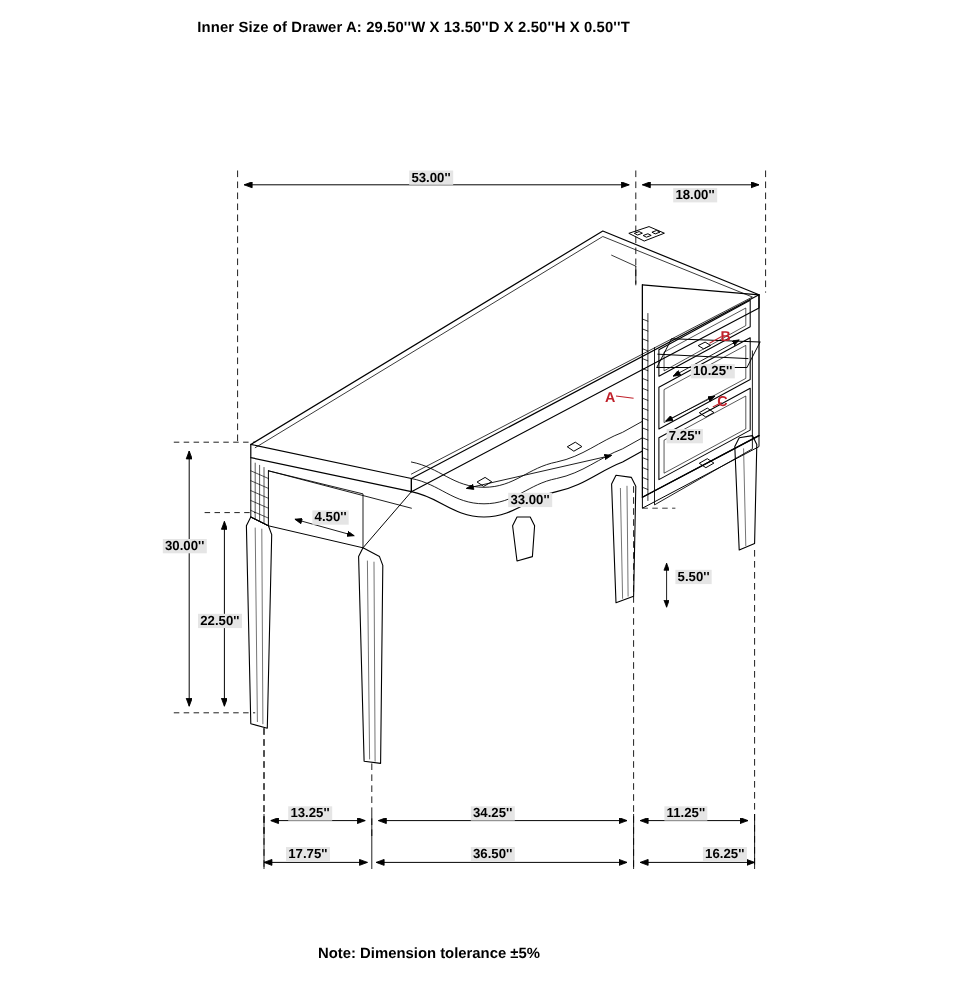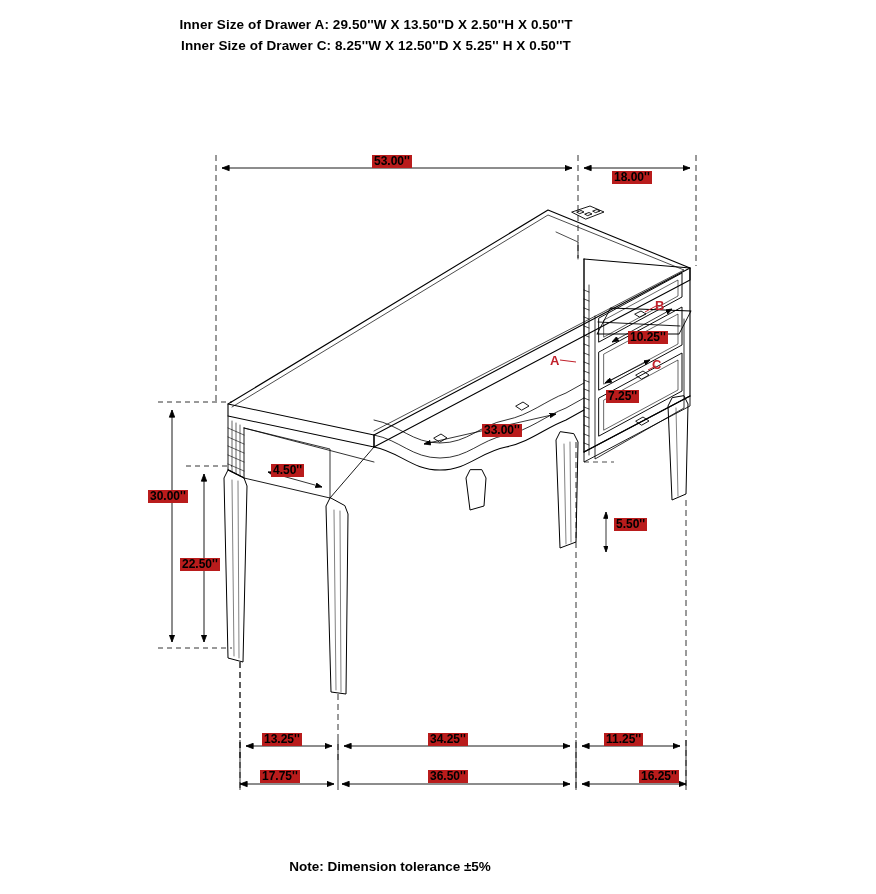--- a/index.html
+++ b/index.html
@@ -48,40 +48,39 @@
     top: 0;
     left: 0;
     width: 876px;
     height: 894px;
   }
   .dimlabel {
     position: absolute;
     font-size: 12px;
     font-weight: bold;
     white-space: nowrap;
-    background: #b91c1c;
+    background: #e5e5e5;
     padding: 0 2px;
     line-height: 13px;
   }
   .letterlabel {
     position: absolute;
     font-size: 13px;
     font-weight: bold;
     color: #c0202a;
     white-space: nowrap;
   }
 </style>
 </head>
 <body>
 
 <div id="stage">
 
   <div class="header-block">
     <div class="header-line">Inner Size of Drawer A: 29.50''W X 13.50''D X 2.50''H X 0.50''T</div>
-    <div class="header-line">Inner Size of Drawer C: 8.25''W X 12.50''D X 5.25''  H X 0.50''T</div>
   </div>
 
   <svg class="drawing" viewBox="0 0 876 894">
     <g fill="none" stroke="#000000" stroke-width="1.1" stroke-linejoin="round" stroke-linecap="round">
 
       <path d="M 228 404 L 548 210 L 690 268 L 374 435 Z" fill="#ffffff"></path>
       <path d="M 232 407 L 548 215 L 684 270 L 374 431" stroke-width="0.7"></path>
 
       <path d="M 578 242 L 578 259" stroke-width="0.8"></path>
       <path d="M 578 242 L 556 232" stroke-width="0.7"></path>
@@ -281,22 +280,22 @@
       <path d="M 648 370 L 656 366"></path>
     </g>
   </svg>
 
   <div class="dimlabel" style="left:372px; top:155px;">53.00''</div>
   <div class="dimlabel" style="left:612px; top:171px;text-align:right;">18.00''</div>
 
   <div class="dimlabel" style="left:628px; top:331px;">10.25''</div>
   <div class="dimlabel" style="left:606px; top:390px;">7.25''</div>
 
-  <div class="dimlabel" style="left:462px; top:424px;margin-left:20px;">33.00''</div>
-  <div class="dimlabel" style="left:271px; top:464px;">4.50''</div>
+  <div class="dimlabel" style="left:462px; top:448px;">33.00''</div>
+  <div class="dimlabel" style="left:284px; top:464px;">4.50''</div>
 
   <div class="dimlabel" style="left:148px; top:490px;">30.00''</div>
   <div class="dimlabel" style="left:180px; top:558px;">22.50''</div>
   <div class="dimlabel" style="left:614px; top:518px;">5.50''</div>
 
   <div class="dimlabel" style="left:262px; top:733px;">13.25''</div>
   <div class="dimlabel" style="left:428px; top:733px;">34.25''</div>
   <div class="dimlabel" style="left:604px; top:733px;">11.25''</div>
 
   <div class="dimlabel" style="left:260px; top:770px;">17.75''</div>

